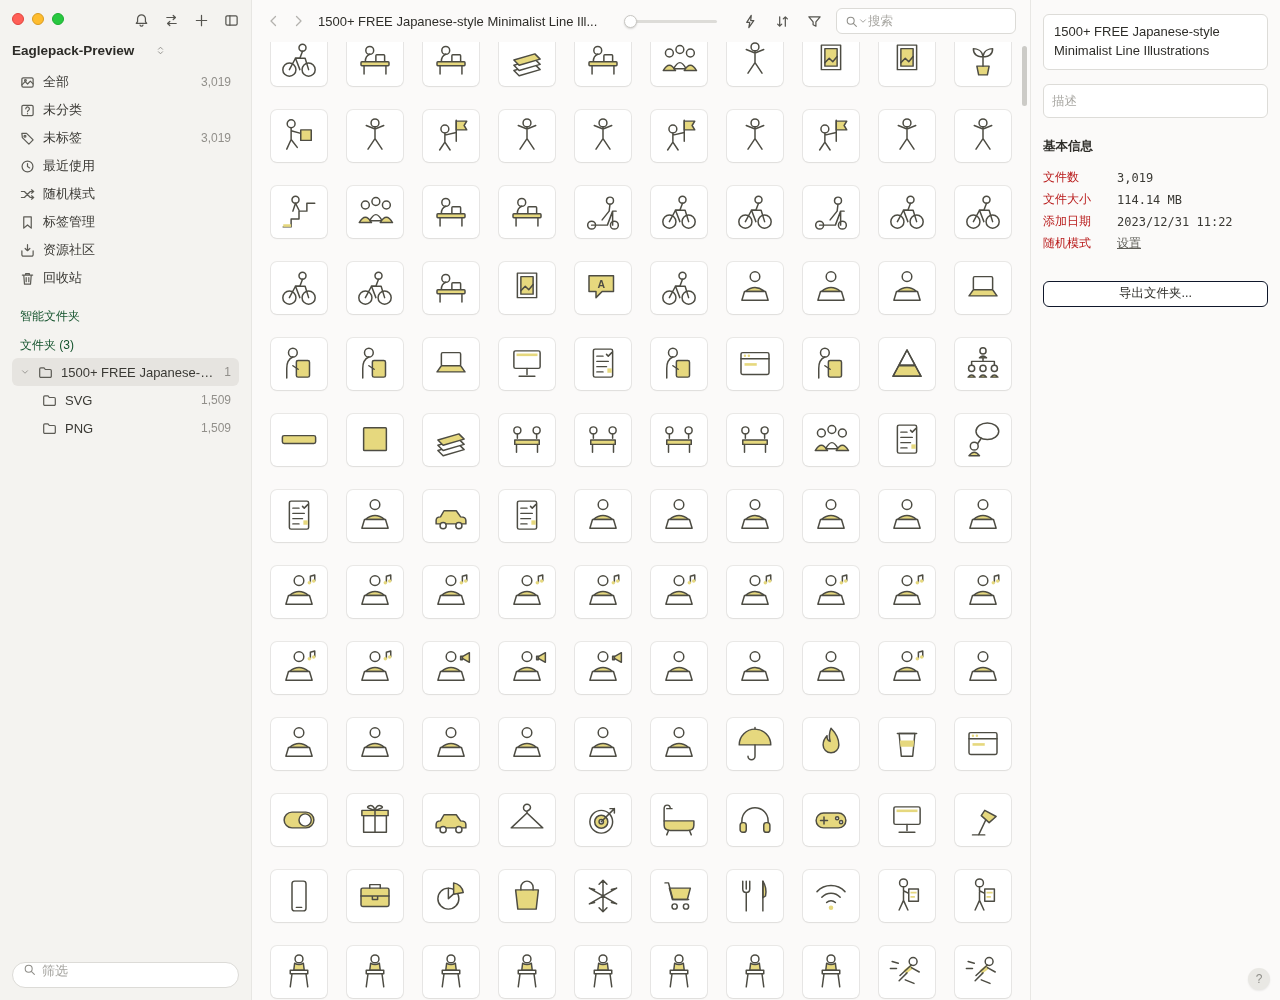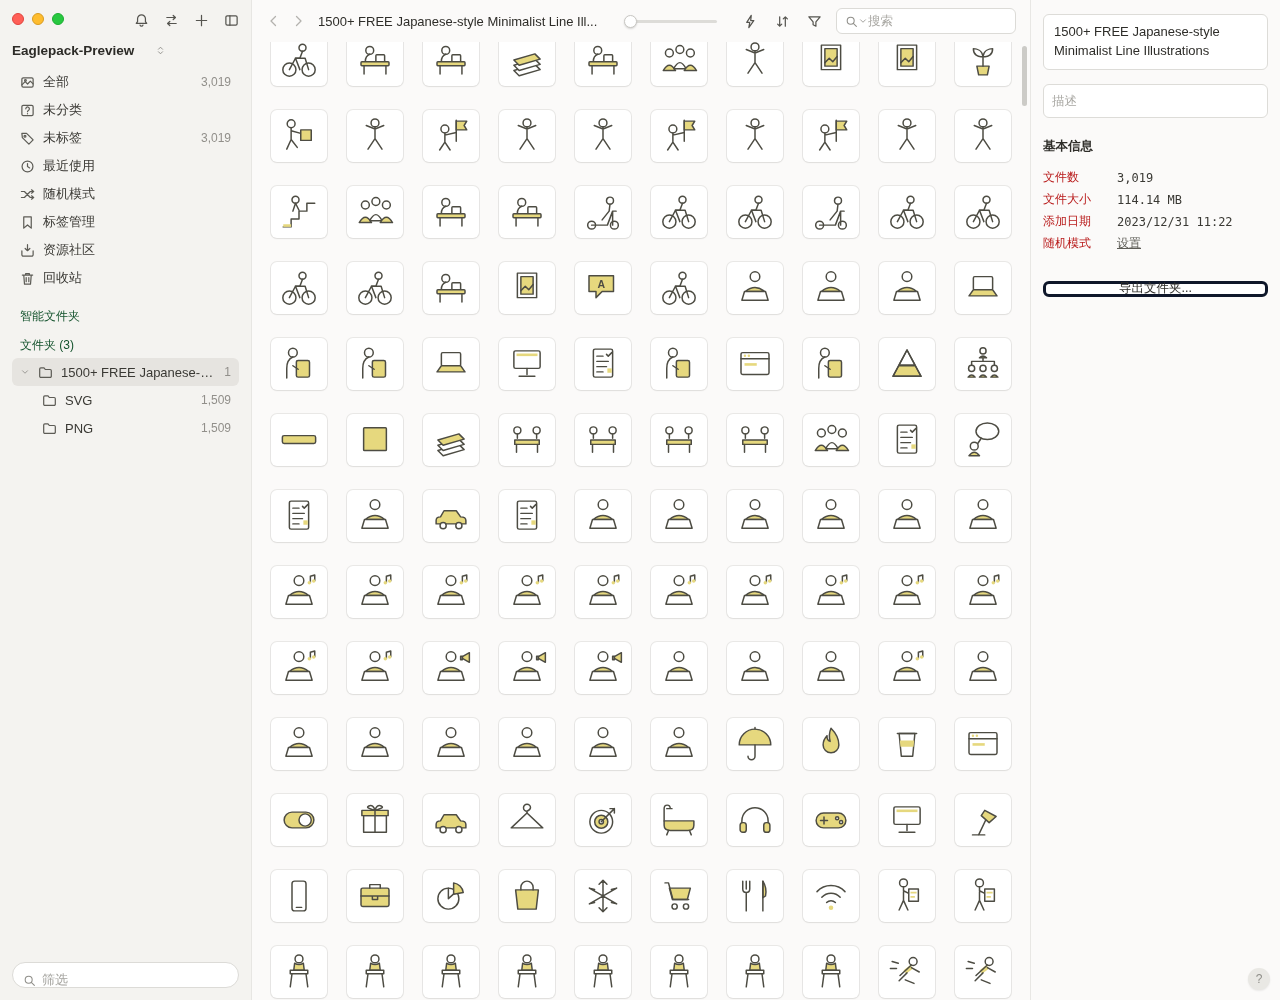--- a/index.html
+++ b/index.html
@@ -21,21 +21,21 @@
   .nav { margin-top:10px; }
   .srow { height:28px; display:flex; align-items:center; gap:8px; padding:0 8px; border-radius:6px; cursor:pointer; }
   .srow.sel { background:#e6e4e0; }
   .sic { width:15px; height:15px; color:#5d5c56; flex:none; }
   .dic { width:10px; height:10px; color:#8a8984; flex:none; }
   .slab { color:#3a3934; white-space:nowrap; overflow:hidden; text-overflow:ellipsis; }
   .scnt { margin-left:auto; color:#918f8a; font-size:12px; }
   .sect { margin-top:16px; padding-left:8px; font-size:12px; color:#14532d; }
   .sect + .sect { margin-top:12px; }
   .srow.child { padding-left:30px; }
-  .filter-box { position:absolute; left:12px; right:12px; bottom:12px; height:26px; background:#fff; border:1px solid #dcdbd7; border-radius:13px; display:flex; align-items:flex-end; gap:6px; padding:0 10px; }
+  .filter-box { position:absolute; left:12px; right:12px; bottom:12px; height:26px; background:#fff; border:1px solid #dcdbd7; border-radius:13px; display:flex; align-items:flex-start; gap:6px; padding:0 10px; }
   .filter-box svg { width:13px; height:13px; color:#8f8e89; flex:none; }
   .filter-box input { border:none; outline:none; background:transparent; flex:1; font-size:13px; color:#3a3934; font-family:inherit; }
   .filter-box input::placeholder { color:#a3a29d; }
 
   
   .main { flex:1; position:relative; background:#fbfaf9; min-width:0; }
   .toolbar { height:42px; display:flex; align-items:center; padding:0 14px; gap:8px; }
   .tbtn { width:16px; height:16px; color:#b3b2ae; cursor:pointer; flex:none; }
   .tb-title { margin-left:4px; font-size:13px; color:#2e2d29; white-space:nowrap; overflow:hidden; text-overflow:ellipsis; max-width:300px; }
   .slider { margin-left:20px; width:92px; height:3px; background:#dddcd8; border-radius:2px; position:relative; flex:none; cursor:pointer; }
@@ -57,21 +57,21 @@
   .inspector { width:250px; flex:none; background:#fbfaf9; border-left:1px solid #e8e7e4; position:relative; padding:14px 12px; }
   .title-box { background:#fff; border:1px solid #dddcd8; border-radius:6px; padding:8px 10px; font-size:13px; line-height:1.45; color:#2e2d29; min-height:46px; cursor:text; }
   .desc-input { margin-top:14px; width:100%; height:26px; background:#fff; border:1px solid #dddcd8; border-radius:6px; padding:16px 8px; font-size:12.5px; font-family:inherit; color:#3a3934; outline:none; }
   .desc-input::placeholder { color:#a8a7a2; }
   .info-head { margin-top:20px; font-size:12.5px; font-weight:700; color:#2e2d29; }
   .info-fields { margin-top:12px; }
   .irow { display:flex; align-items:center; height:22px; font-size:12px; }
   .ilab { color:#b91c1c; width:64px; flex:none; }
   .ival { color:#3a3934; font-family:"DejaVu Sans Mono",monospace; font-size:12px; margin-left:10px; }
   .ival.link { font-family:"Liberation Sans",sans-serif; text-decoration:underline; color:#5d5c56; cursor:pointer; }
-  .export-btn { margin-top:26px; width:100%; height:16px; background:#fff; border:3px solid #0f172a; border-radius:6px; font-size:12.5px; color:#2e2d29; font-family:inherit; cursor:pointer; display:flex; align-items:center; justify-content:center; }
+  .export-btn { margin-top:26px; width:100%; height:26px; background:#fff; border:1px solid #0f172a; border-radius:6px; font-size:12.5px; color:#2e2d29; font-family:inherit; cursor:pointer; display:flex; align-items:center; justify-content:center; }
   .help-btn { position:absolute; bottom:10px; right:10px; width:22px; height:22px; border-radius:50%; background:#e9e8e4; color:#8f8e89; font-size:12px; display:flex; align-items:center; justify-content:center; cursor:pointer; box-shadow:0 1px 2px rgba(0,0,0,.08); }
 
   
   .sprites { position:absolute; width:0; height:0; overflow:hidden; }
   #uisprite path, #uisprite rect, #uisprite circle { fill:none; stroke:currentColor; stroke-width:1.3; stroke-linecap:round; stroke-linejoin:round; }
   .ln { fill:none; stroke:#4d4c43; stroke-width:1.7; stroke-linecap:round; stroke-linejoin:round; }
   .wf { fill:#fff; stroke:#4d4c43; stroke-width:1.7; stroke-linejoin:round; }
   .yf { fill:#e6d87e; stroke:#4d4c43; stroke-width:1.7; stroke-linejoin:round; }
   .ys { fill:#e6d87e; stroke:none; }
   .gt { fill:#4d4c43; stroke:none; font:700 12px "Liberation Sans",sans-serif; text-anchor:middle; }

